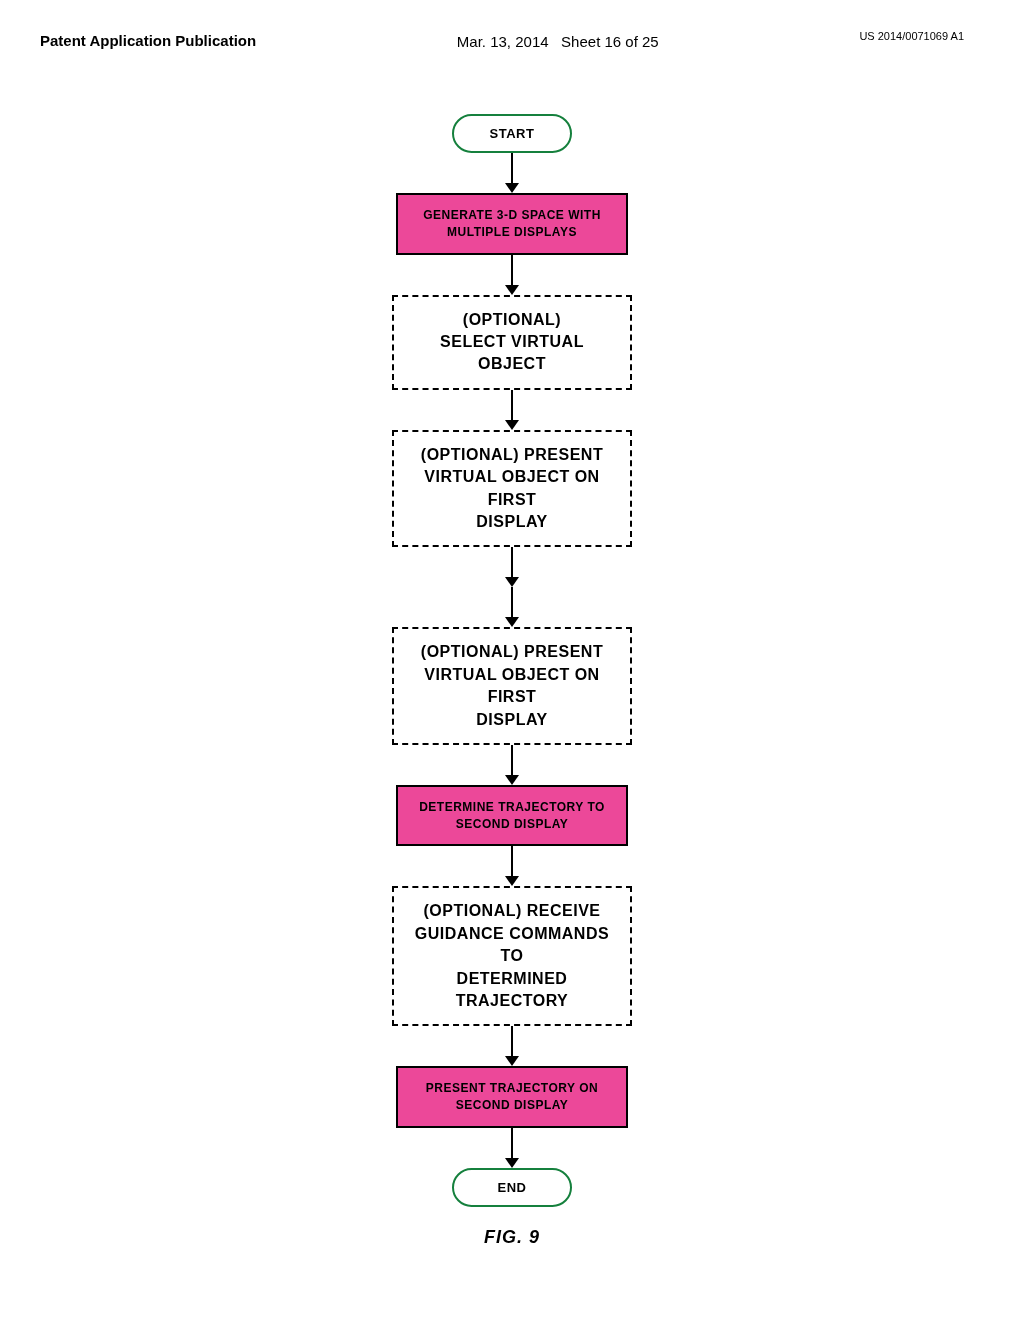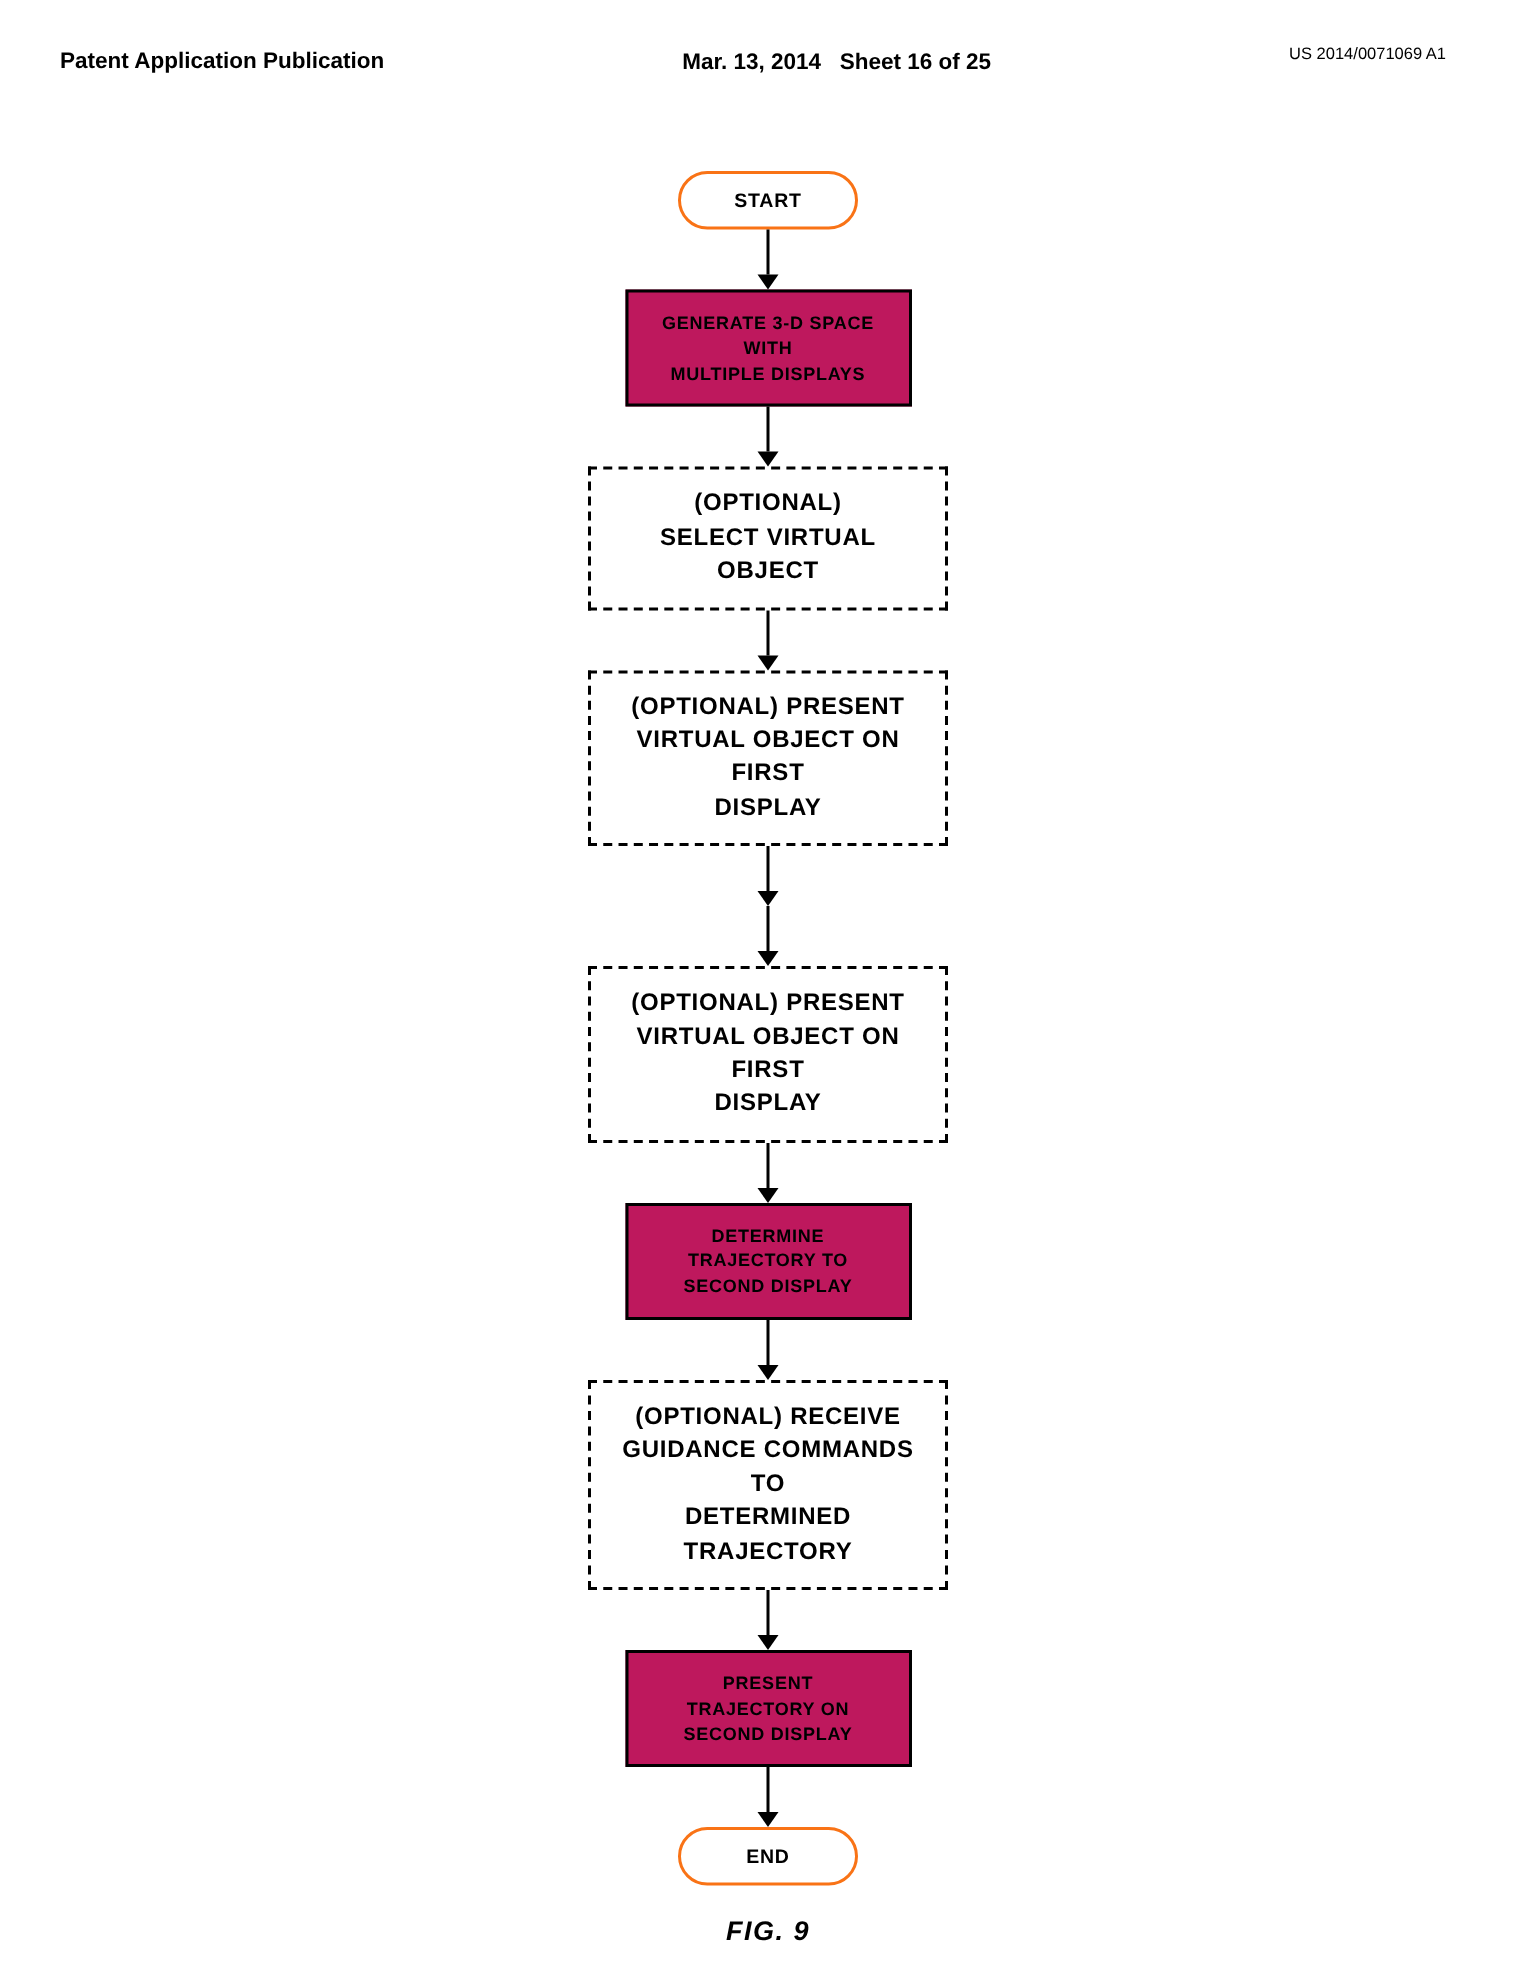--- a/index.html
+++ b/index.html
@@ -23,21 +23,20 @@
     .header-left {
       font-size: 15px;
       font-weight: bold;
       line-height: 1.4;
     }
 
     .header-center {
       font-size: 15px;
       text-align: center;
       line-height: 1.6;
-      font-weight: bold;
     }
 
     .header-right {
       font-size: 11px;
       font-weight: normal;
       white-space: nowrap;
     }
 
     .diagram-container {
       display: flex;
@@ -48,40 +47,40 @@
 
     .flowchart {
       display: flex;
       flex-direction: column;
       align-items: center;
       gap: 0;
     }
 
     
     .box-terminal {
-      border: 2px solid #f97316;
+      border: 2px solid #15803d;
       border-radius: 30px;
       padding: 10px 30px;
       font-size: 13px;
       font-weight: bold;
       text-align: center;
       min-width: 120px;
       background: #fff;
       letter-spacing: 0.5px;
     }
 
     
     .box-solid {
       border: 2px solid #000;
       padding: 12px 20px;
       font-size: 12px;
       font-weight: bold;
       text-align: center;
-      width: 191px;
-      background: #be185d;
+      width: 232px;
+      background: #ec4899;
       letter-spacing: 0.5px;
       line-height: 1.4;
     }
 
     
     .box-dashed {
       border: 2px dashed #000;
       padding: 12px 20px;
       font-size: 16px;
       font-weight: bold;

